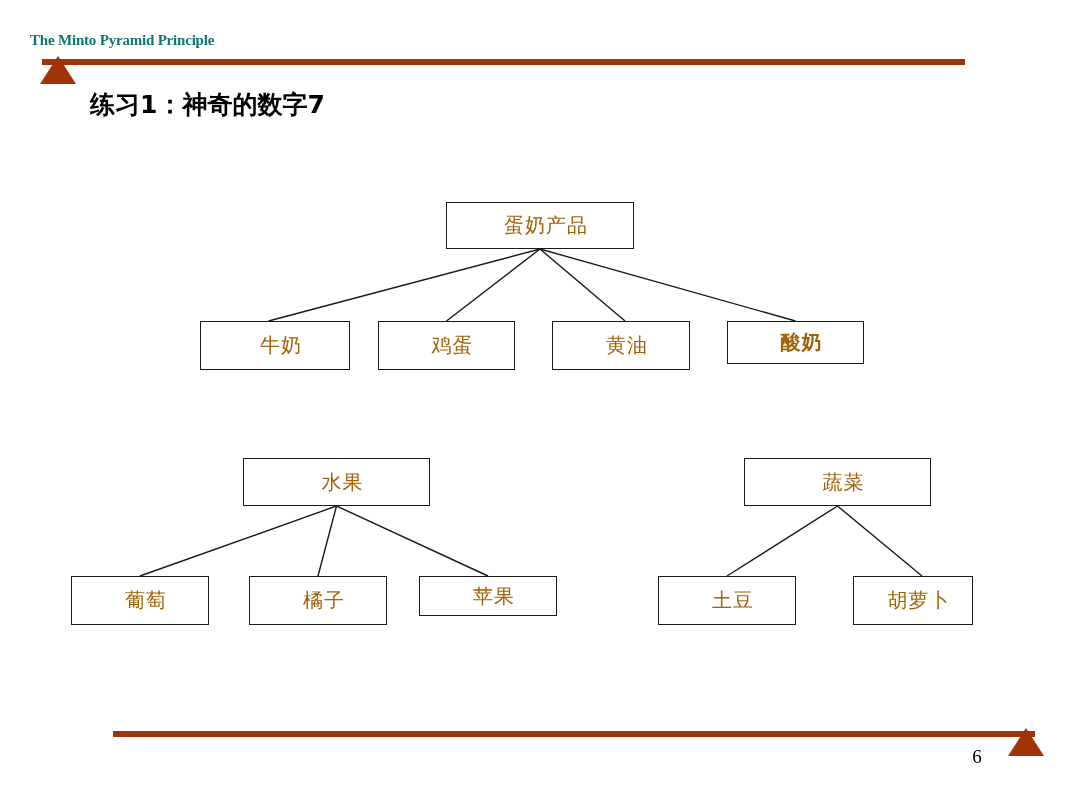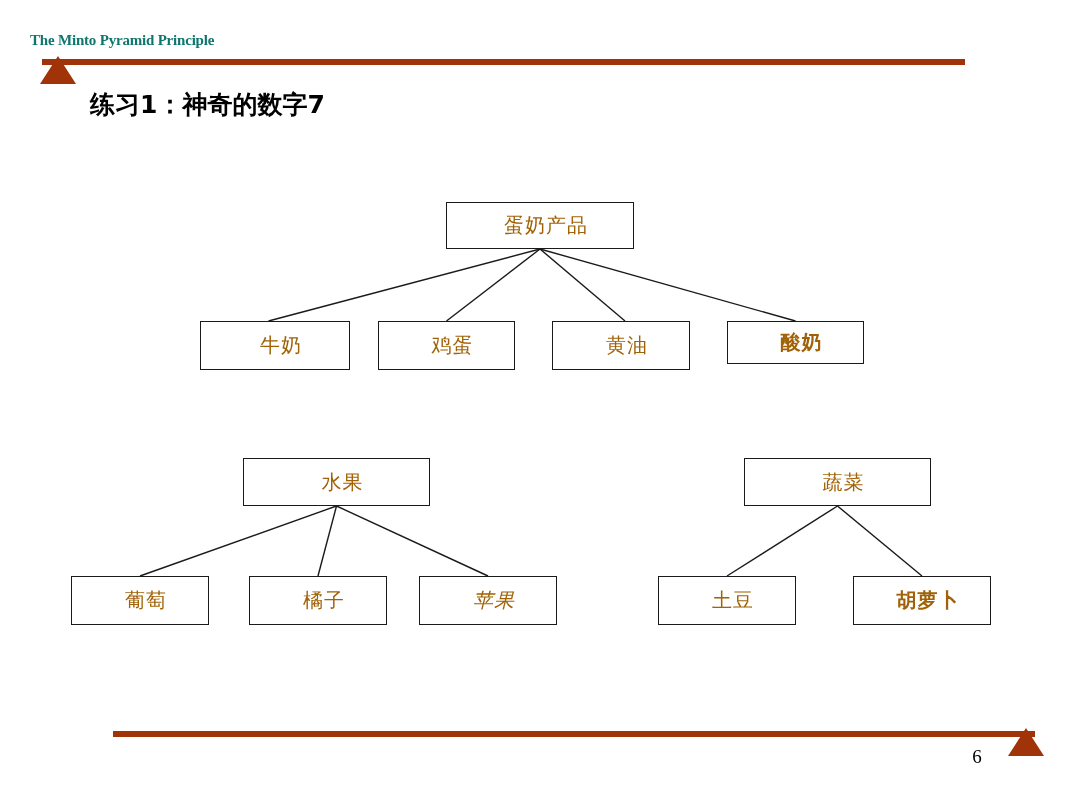--- a/index.html
+++ b/index.html
@@ -141,23 +141,23 @@
       <line x1="837.5" y1="506" x2="922" y2="576" stroke="#1a1a1a" stroke-width="1.4"></line>
     </svg>
   <div id="node-layer">
       <div class="node-box" style="left: 200px; top: 321px; width: 150px; height: 49px;">牛奶</div>
       <div class="node-box" style="left: 378px; top: 321px; width: 137px; height: 49px;">鸡蛋</div>
       <div class="node-box" style="left: 552px; top: 321px; width: 138px; height: 49px;">黄油</div>
       <div class="node-box" style="left: 727px; top: 321px; width: 137px; height: 43px; font-weight: bold;">酸奶</div>
       <div class="node-box" style="left: 446px; top: 202px; width: 188px; height: 47px;">蛋奶产品</div>
       <div class="node-box" style="left: 71px; top: 576px; width: 138px; height: 49px;">葡萄</div>
       <div class="node-box" style="left: 249px; top: 576px; width: 138px; height: 49px;">橘子</div>
-      <div class="node-box" style="left: 419px; top: 576px; width: 138px; height: 49px; font-style: italic;">苹果</div>
+      <div class="node-box" style="left: 419px; top: 576px; width: 138px; height: 40px;">苹果</div>
       <div class="node-box" style="left: 243px; top: 458px; width: 187px; height: 48px;">水果</div>
       <div class="node-box" style="left: 658px; top: 576px; width: 138px; height: 49px;">土豆</div>
-      <div class="node-box" style="left: 853px; top: 576px; width: 138px; height: 49px; font-weight: bold;">胡萝卜</div>
+      <div class="node-box" style="left: 853px; top: 576px; width: 120px; height: 49px;">胡萝卜</div>
       <div class="node-box" style="left: 744px; top: 458px; width: 187px; height: 48px;">蔬菜</div>
     </div>
 </div>
 
 <div id="footer-rule"></div>
 <div id="footer-triangle"></div>
 <div id="page-number">6</div>
 
 </body></html>

